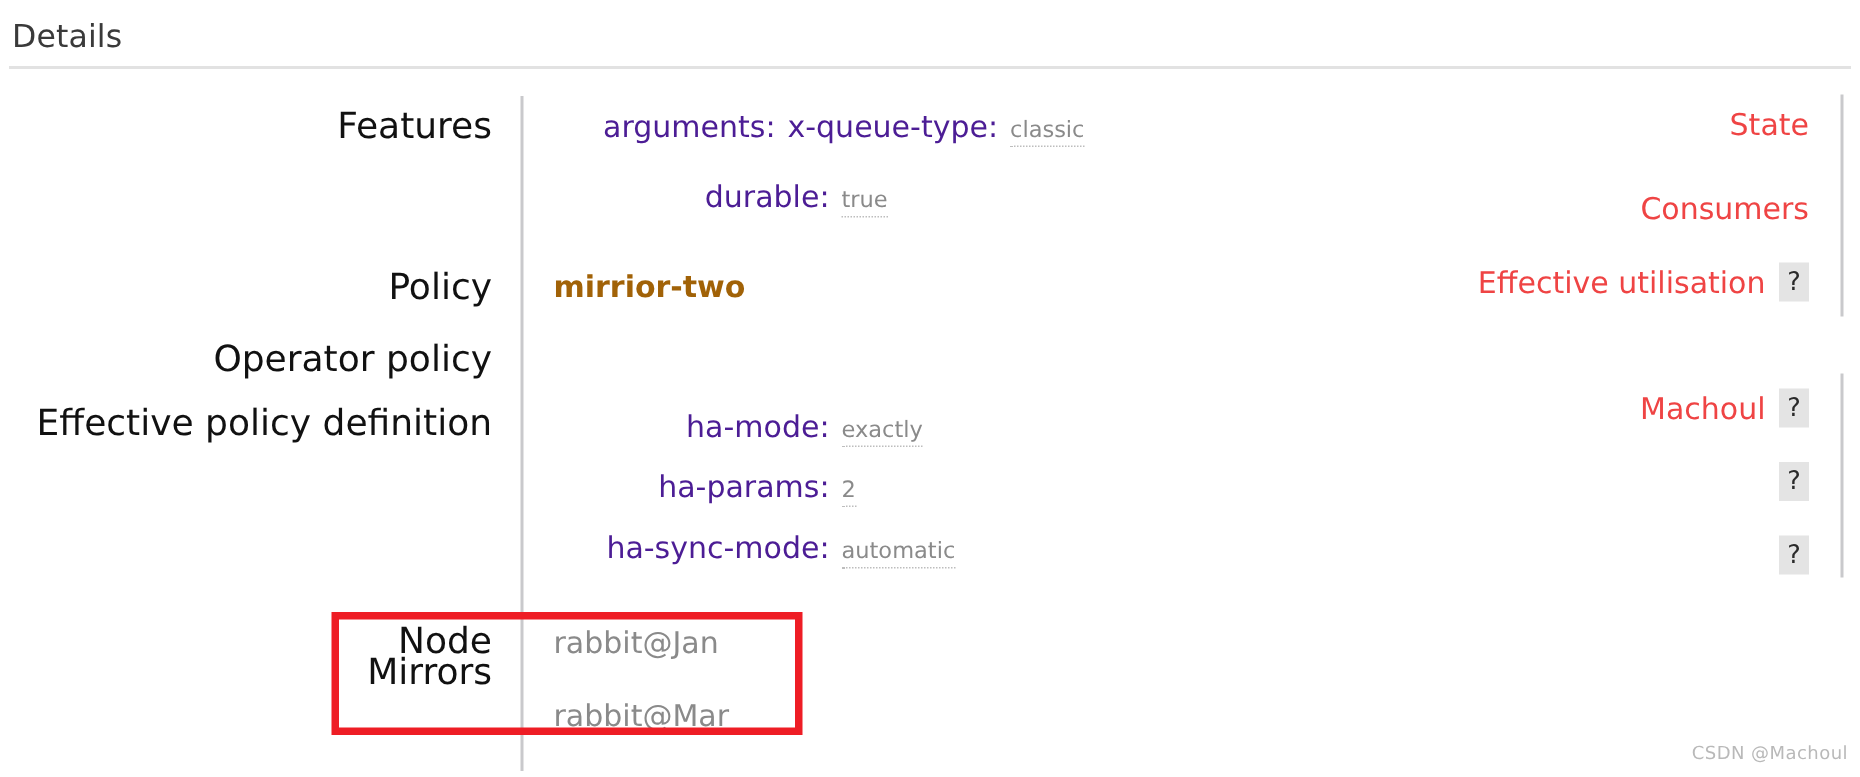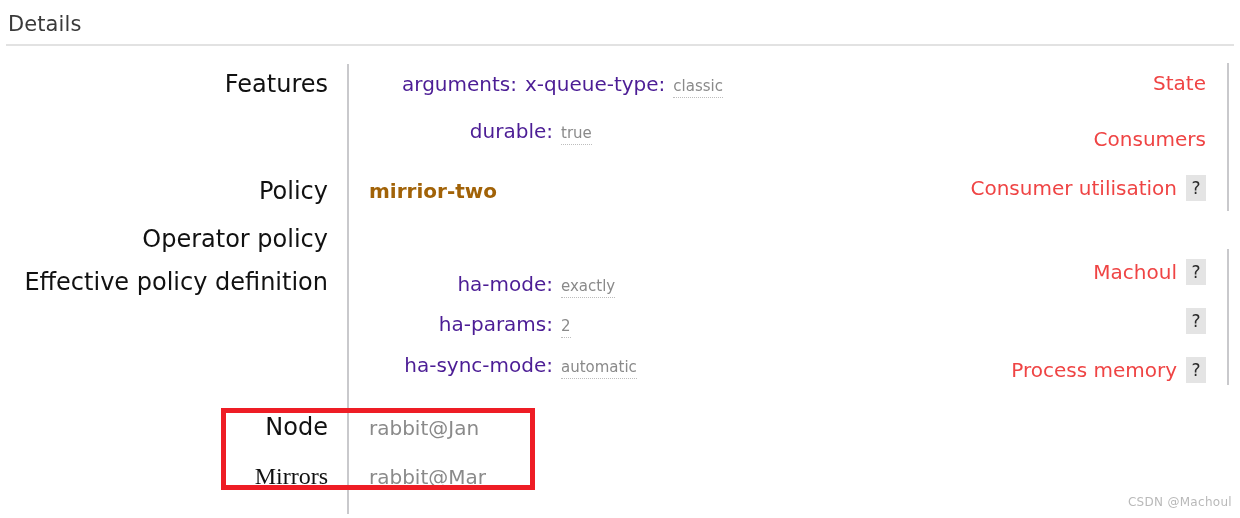--- a/index.html
+++ b/index.html
@@ -164,21 +164,21 @@
 
 <div class="vrule" id="left-divider"></div>
 <div class="vrule" id="right-divider-top"></div>
 <div class="vrule" id="right-divider-bottom"></div>
 
 <div class="row-label" style="top:74px;">Features</div>
 <div class="row-label" style="top:181px;">Policy</div>
 <div class="row-label" style="top:229px;">Operator policy</div>
 <div class="row-label" style="top:272px;">Effective policy definition</div>
 <div class="row-label" style="top:417px;">Node</div>
-<div class="row-label" style="top:466px;font-family:Liberation Serif, serif;">Mirrors</div>
+<div class="row-label" style="top:438px;">Mirrors</div>
 
 <div class="kv" style="left:369px; top:74px;">
   <span class="k" style="width:148px;">arguments:</span><span class="k" style="width:auto; margin-left:8px;">x-queue-type:</span><span class="v">classic</span>
 </div>
 
 <div class="kv" style="left:369px; top:121px;">
   <span class="k">durable:</span><span class="v">true</span>
 </div>
 
 <div class="plainval" style="top:181px;">mirrior-two</div>
@@ -198,33 +198,32 @@
 
 <div class="stat-row" style="top:73px;">
   <span class="stat-label">State</span>
 </div>
 
 <div class="stat-row" style="top:129px;">
   <span class="stat-label">Consumers</span>
 </div>
 
 <div class="stat-row" style="top:175px;">
-  <span class="stat-label">Consumer utilisation</span>
+  <span class="stat-label">Effective utilisation</span>
   <span class="help-badge">?</span>
 </div>
 
 <div class="stat-row" style="top:259px;">
   <span class="stat-label">Machoul</span>
   <span class="help-badge">?</span>
 </div>
 
 <div class="stat-row" style="top:308px;">
   <span class="help-badge">?</span>
 </div>
 
 <div class="stat-row" style="top:357px;">
-  <span class="stat-label">Process memory</span>
   <span class="help-badge">?</span>
 </div>
 
 <div id="highlight-box" style="border-color: rgb(238, 29, 37);"></div>
 
 <div id="watermark">CSDN @Machoul</div>
 
 </body></html>

